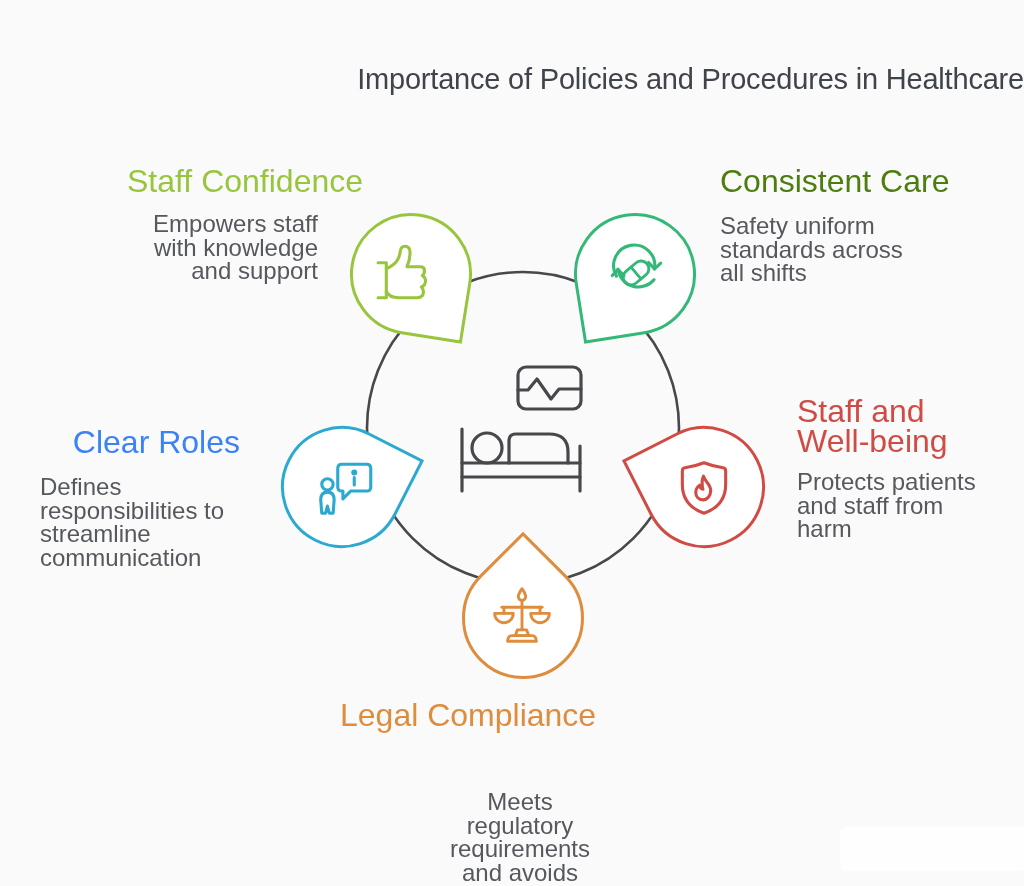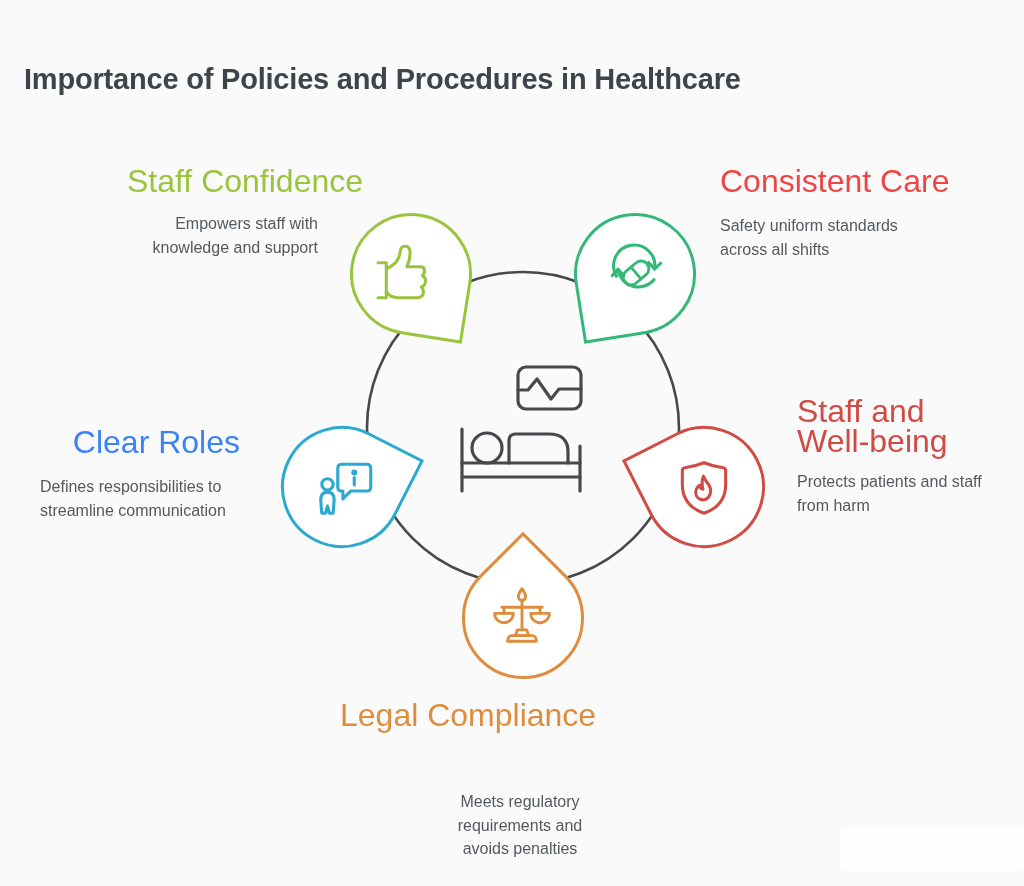--- a/index.html
+++ b/index.html
@@ -7,22 +7,22 @@
   body {
     font-family:"Liberation Sans","DejaVu Sans",sans-serif;
     background:#fafafa;
     position:relative;
     overflow:hidden;
   }
   .canvas { position:absolute; inset:0; width:1024px; height:886px; }
 
   .page-title {
     position:absolute; left:24px; right:0; top:63px;
-    text-align:left;
-    font-size:29px; font-weight:700; letter-spacing:-0.2px;
+    text-align:right;
+    font-size:29px; font-weight:400; letter-spacing:-0.2px;
     color:#3f444a;
     z-index:6;
   }
 
   svg.layer { position:absolute; left:0; top:0; z-index:1; }
 
   
   .teardrop {
     position:absolute; width:122px; height:122px;
     background:#ffffff;
@@ -51,21 +51,21 @@
     position:absolute; font-size:32px; line-height:30px; font-weight:400;
     z-index:5;
   }
   .nl-staff      { left:127px; top:166px; }
   .nl-consistent { left:720px; top:166px; }
   .nl-safety     { left:797px; top:396px; width:195px; }
   .nl-legal      { left:340px; top:700px; width:360px; }
   .nl-roles      { left:40px;  top:427px; width:200px; text-align:right; }
 
   .node-desc {
-    position:absolute; font-size:16px; line-height:23.5px; color:#55585c;
+    position:absolute; font-size:24px; line-height:23.5px; color:#55585c;
     z-index:5;
   }
   .nd-staff      { right:706px; top:212px; width:210px; text-align:right; }
   .nd-consistent { left:720px;  top:214px; width:185px; }
   .nd-safety     { left:797px;  top:470px; width:205px; }
   .nd-legal      { left:440px;  top:790px; width:160px; text-align:center; }
   .nd-roles      { left:40px;   top:475px; width:200px; text-align:left; }
 
   .watermark {
     position:absolute; left:840px; top:827px; width:186px; height:44px;
@@ -149,21 +149,21 @@
       <circle cx="40" cy="16" r="1.4" fill="currentColor"></circle>
       <path d="M40 21 V28"></path>
       <circle cx="14" cy="27.5" r="5.5"></circle>
       <path d="M7.5 42.5 Q7.5 35 14 35 Q20.5 35 20.5 42.5 L19.5 55.5 H15.8 L14 48.5 L12.2 55.5 H8.5 Z"></path>
     </svg>
   </div>
 
   <div class="node-label nl-staff" style="color: rgb(153, 196, 61);">Staff Confidence</div>
   <div class="node-desc nd-staff">Empowers staff with knowledge and support</div>
 
-  <div class="node-label nl-consistent" style="color: #ef4444;">Consistent Care</div>
+  <div class="node-label nl-consistent" style="color: #4d7c0f;">Consistent Care</div>
   <div class="node-desc nd-consistent">Safety uniform standards across all shifts</div>
 
   <div class="node-label nl-safety" style="color: rgb(208, 75, 68);">Staff and Well-being</div>
   <div class="node-desc nd-safety">Protects patients and staff from harm</div>
 
   <div class="node-label nl-legal" style="color: rgb(221, 141, 61);">Legal Compliance</div>
   <div class="node-desc nd-legal">Meets regulatory requirements and avoids penalties</div>
 
   <div class="node-label nl-roles" style="color: #3b82f6;">Clear Roles</div>
   <div class="node-desc nd-roles">Defines responsibilities to streamline communication</div>

